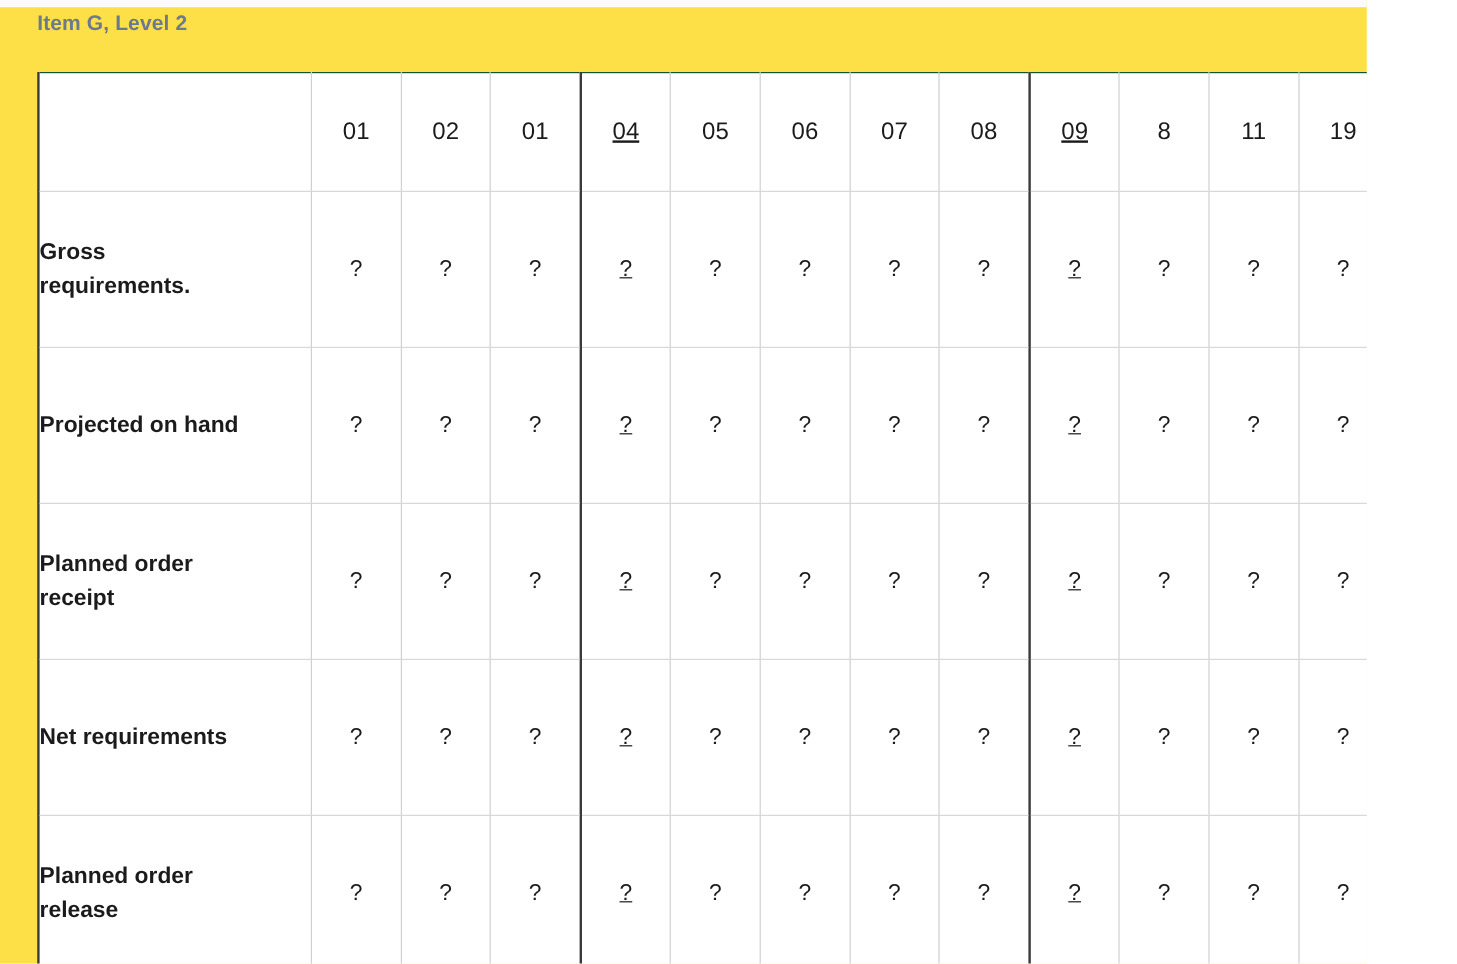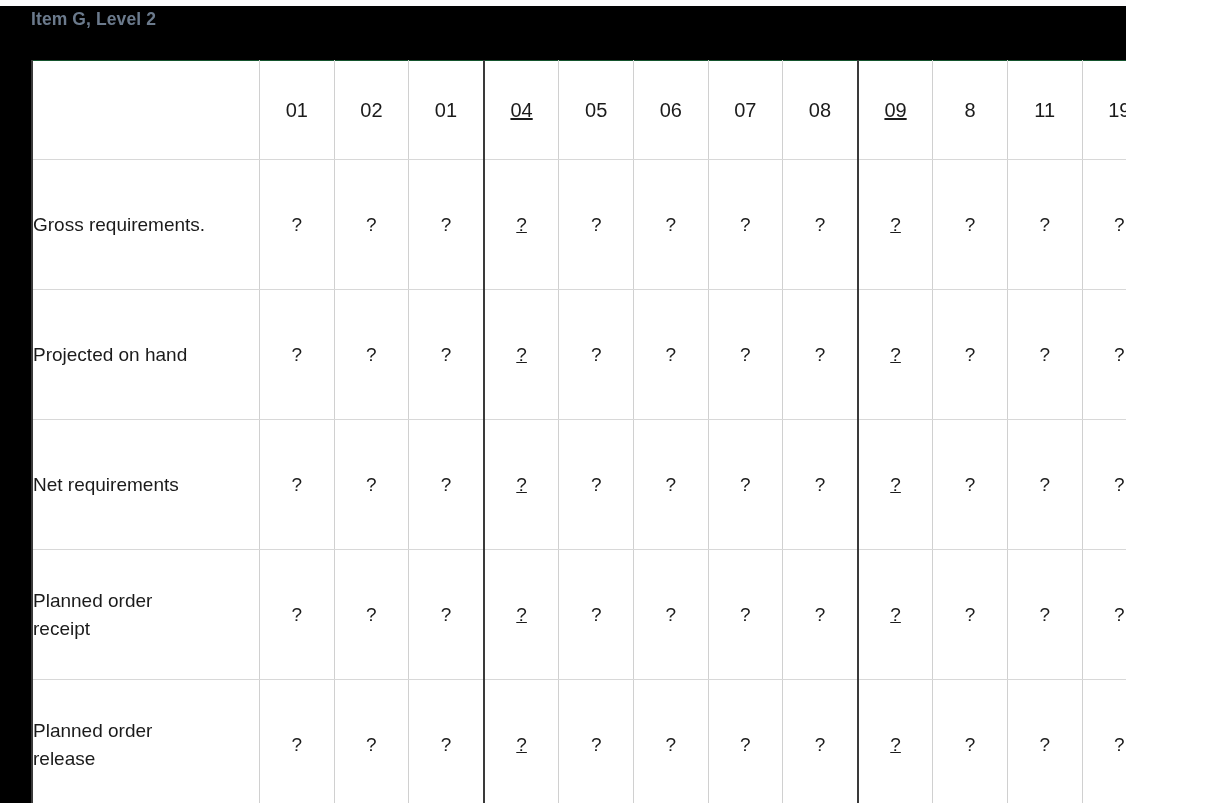--- a/index.html
+++ b/index.html
@@ -14,22 +14,23 @@
     overflow: hidden;
     font-family: "Liberation Sans", sans-serif;
     color: #1a1a1a;
     -webkit-font-smoothing: antialiased;
   }
 
   #page {
     position: relative;
     width: 1126px;
     height: 803px;
-    background: #000000;
+    background: #fde047;
     overflow: hidden;
+    padding-left: 13px;
   }
 
   
   .top-band {
     position: absolute;
     top: 0; left: 0;
     width: 1214px;
     height: 6px;
     background: #fbfbfc;
   }
@@ -88,20 +89,21 @@
     width: 226px;
     text-align: left;
     padding: 0 14px 0 22px;
     font-size: 19px;
     line-height: 1.45;
     color: #1b1b1b;
   }
   .lbl-col .lbl-text {
     display: block;
     max-width: 180px;
+    font-weight: bold;
   }
 
   
   .per-col {
     width: 73.6px;
     text-align: center;
     font-size: 19px;
     color: #1b1b1b;
   }
 
@@ -235,63 +237,63 @@
           <td class="per-col">
               <span class="cellmark">?</span>
             </td>
           <td class="per-col">
               <span class="cellmark">?</span>
             </td>
         </tr>
 
         <tr>
           <td class="lbl-col">
+            <span class="lbl-text">Planned order receipt</span>
+          </td>
+          <td class="per-col">
+              <span class="cellmark">?</span>
+            </td>
+          <td class="per-col">
+              <span class="cellmark">?</span>
+            </td>
+          <td class="per-col">
+              <span class="cellmark">?</span>
+            </td>
+          <td class="per-col qsep">
+              <span class="cellmark">?</span>
+            </td>
+          <td class="per-col">
+              <span class="cellmark">?</span>
+            </td>
+          <td class="per-col">
+              <span class="cellmark">?</span>
+            </td>
+          <td class="per-col">
+              <span class="cellmark">?</span>
+            </td>
+          <td class="per-col">
+              <span class="cellmark">?</span>
+            </td>
+          <td class="per-col qsep">
+              <span class="cellmark">?</span>
+            </td>
+          <td class="per-col">
+              <span class="cellmark">?</span>
+            </td>
+          <td class="per-col">
+              <span class="cellmark">?</span>
+            </td>
+          <td class="per-col">
+              <span class="cellmark">?</span>
+            </td>
+        </tr>
+
+        <tr>
+          <td class="lbl-col">
             <span class="lbl-text">Net requirements</span>
-          </td>
-          <td class="per-col">
-              <span class="cellmark">?</span>
-            </td>
-          <td class="per-col">
-              <span class="cellmark">?</span>
-            </td>
-          <td class="per-col">
-              <span class="cellmark">?</span>
-            </td>
-          <td class="per-col qsep">
-              <span class="cellmark">?</span>
-            </td>
-          <td class="per-col">
-              <span class="cellmark">?</span>
-            </td>
-          <td class="per-col">
-              <span class="cellmark">?</span>
-            </td>
-          <td class="per-col">
-              <span class="cellmark">?</span>
-            </td>
-          <td class="per-col">
-              <span class="cellmark">?</span>
-            </td>
-          <td class="per-col qsep">
-              <span class="cellmark">?</span>
-            </td>
-          <td class="per-col">
-              <span class="cellmark">?</span>
-            </td>
-          <td class="per-col">
-              <span class="cellmark">?</span>
-            </td>
-          <td class="per-col">
-              <span class="cellmark">?</span>
-            </td>
-        </tr>
-
-        <tr>
-          <td class="lbl-col">
-            <span class="lbl-text">Planned order receipt</span>
           </td>
           <td class="per-col">
               <span class="cellmark">?</span>
             </td>
           <td class="per-col">
               <span class="cellmark">?</span>
             </td>
           <td class="per-col">
               <span class="cellmark">?</span>
             </td>

